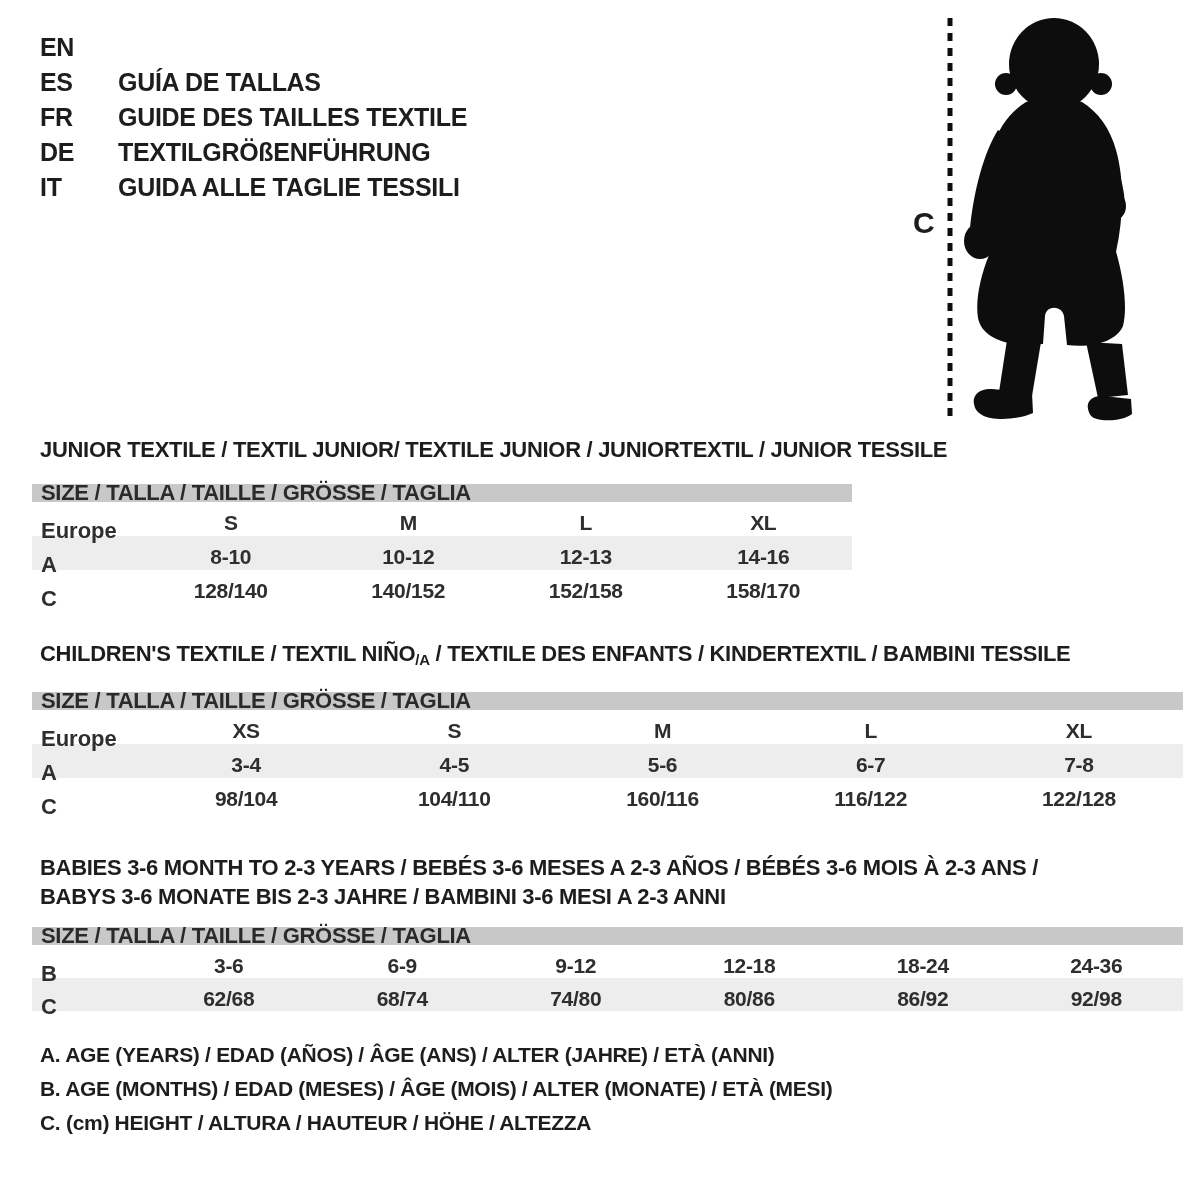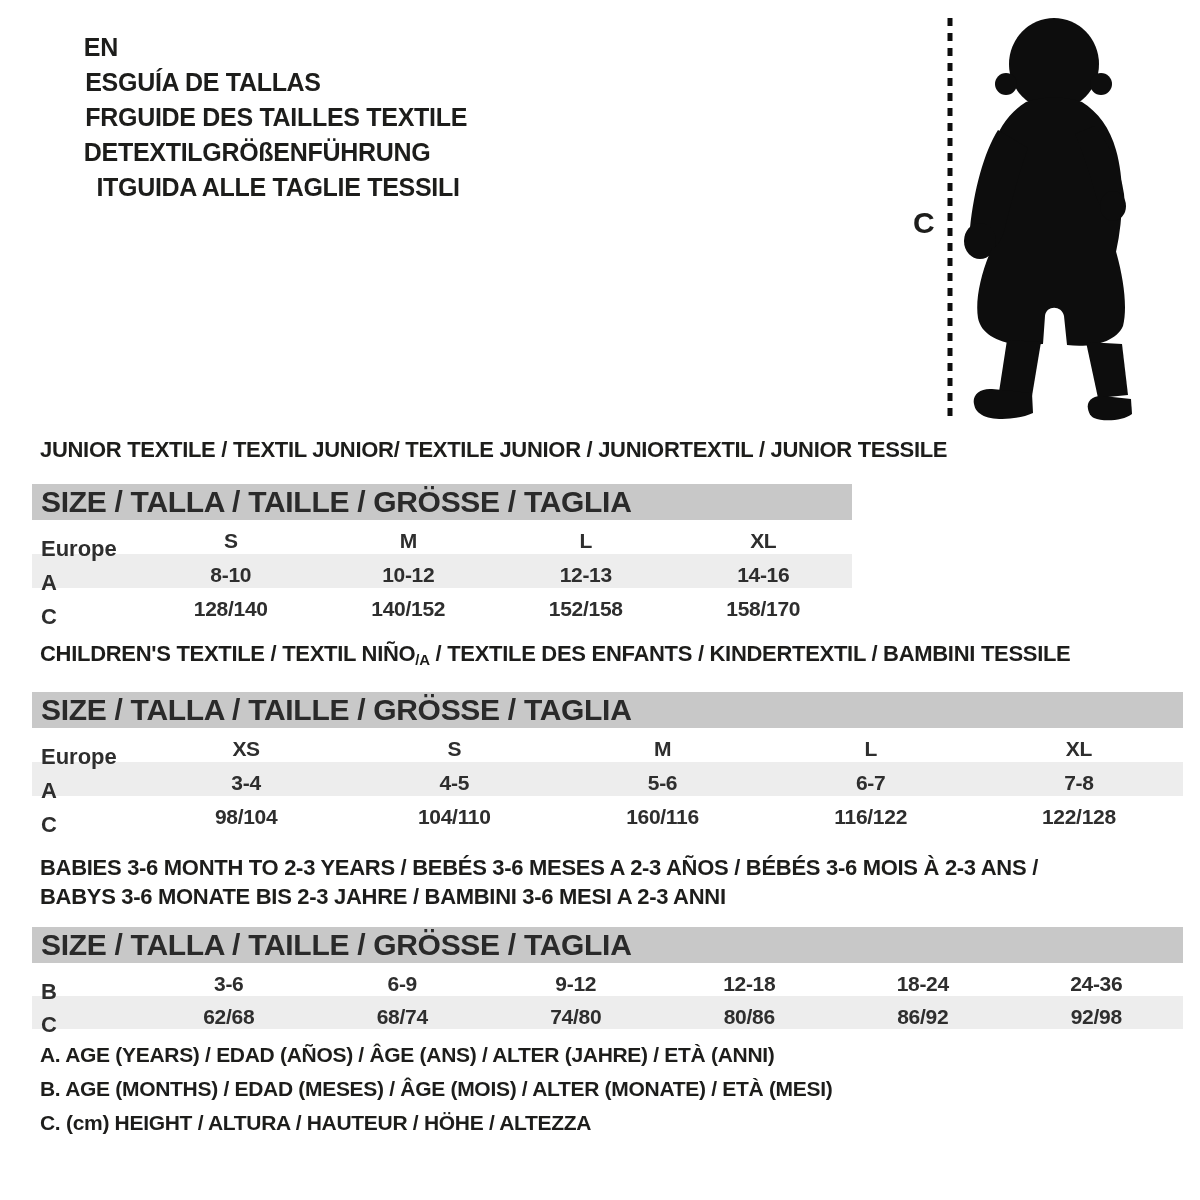--- a/index.html
+++ b/index.html
@@ -3,35 +3,35 @@
 <meta charset="utf-8">
 <style>
   html,body{margin:0;padding:0;background:#fff;}
   .canvas{
     position:relative;width:1200px;height:1200px;background:#ffffff;
     font-family:"Liberation Sans","DejaVu Sans",sans-serif;
     color:#1d1d1b;overflow:hidden;
   }
   
   .lang-list{position:absolute;left:40px;top:30px;}
-  .lang-row{display:flex;height:35px;align-items:center;text-align:right;}
+  .lang-row{display:flex;height:35px;align-items:center;}
   .lang-code{width:78px;font-size:25px;font-weight:700;letter-spacing:-0.3px;}
   .lang-title{font-size:25px;font-weight:700;letter-spacing:-0.3px;white-space:nowrap;}
   
   .figure{position:absolute;left:880px;top:0;width:320px;height:440px;}
   .figure svg{position:absolute;left:0;top:0;}
   .c-label{position:absolute;left:33px;top:206px;font-size:30px;font-weight:700;}
   
   .sec-heading{position:absolute;left:40px;font-size:22px;font-weight:700;letter-spacing:-0.3px;white-space:nowrap;}
   .sec-heading .subbed{font-size:15px;vertical-align:-4px;font-weight:700;}
   .two-line{line-height:29px;}
   
   .sz-table{position:absolute;font-weight:700;}
-  .tbar{background:#c8c8c8;height:36px;display:flex;align-items:center;
-        padding-left:9px;font-size:30px;letter-spacing:-0.3px;color:#2a2a2a;box-sizing:border-box;}
+  .tbar{background:#c8c8c8;height:18px;display:flex;align-items:center;
+        padding-left:9px;font-size:22px;letter-spacing:-0.3px;color:#2a2a2a;box-sizing:border-box;}
   .trow{display:grid;align-items:center;font-size:21px;color:#2e2e2e;}
   .trow.zebra{background:#ededed;}
   .junior-grid{grid-template-columns:110px repeat(4,1fr);height:34px;}
   .children-grid{grid-template-columns:110px repeat(5,1fr);height:34px;}
   .babies-grid{grid-template-columns:110px repeat(6,1fr);height:33px;}
   .row-lbl{padding-left:9px;text-align:left;font-size:22px;margin-top:16px;}
   .cell{text-align:center;letter-spacing:-0.3px;}
   
   .footnotes{position:absolute;left:40px;top:1038px;}
   .footnote{height:34px;display:flex;align-items:center;font-size:21px;font-weight:700;letter-spacing:-0.3px;white-space:nowrap;}

